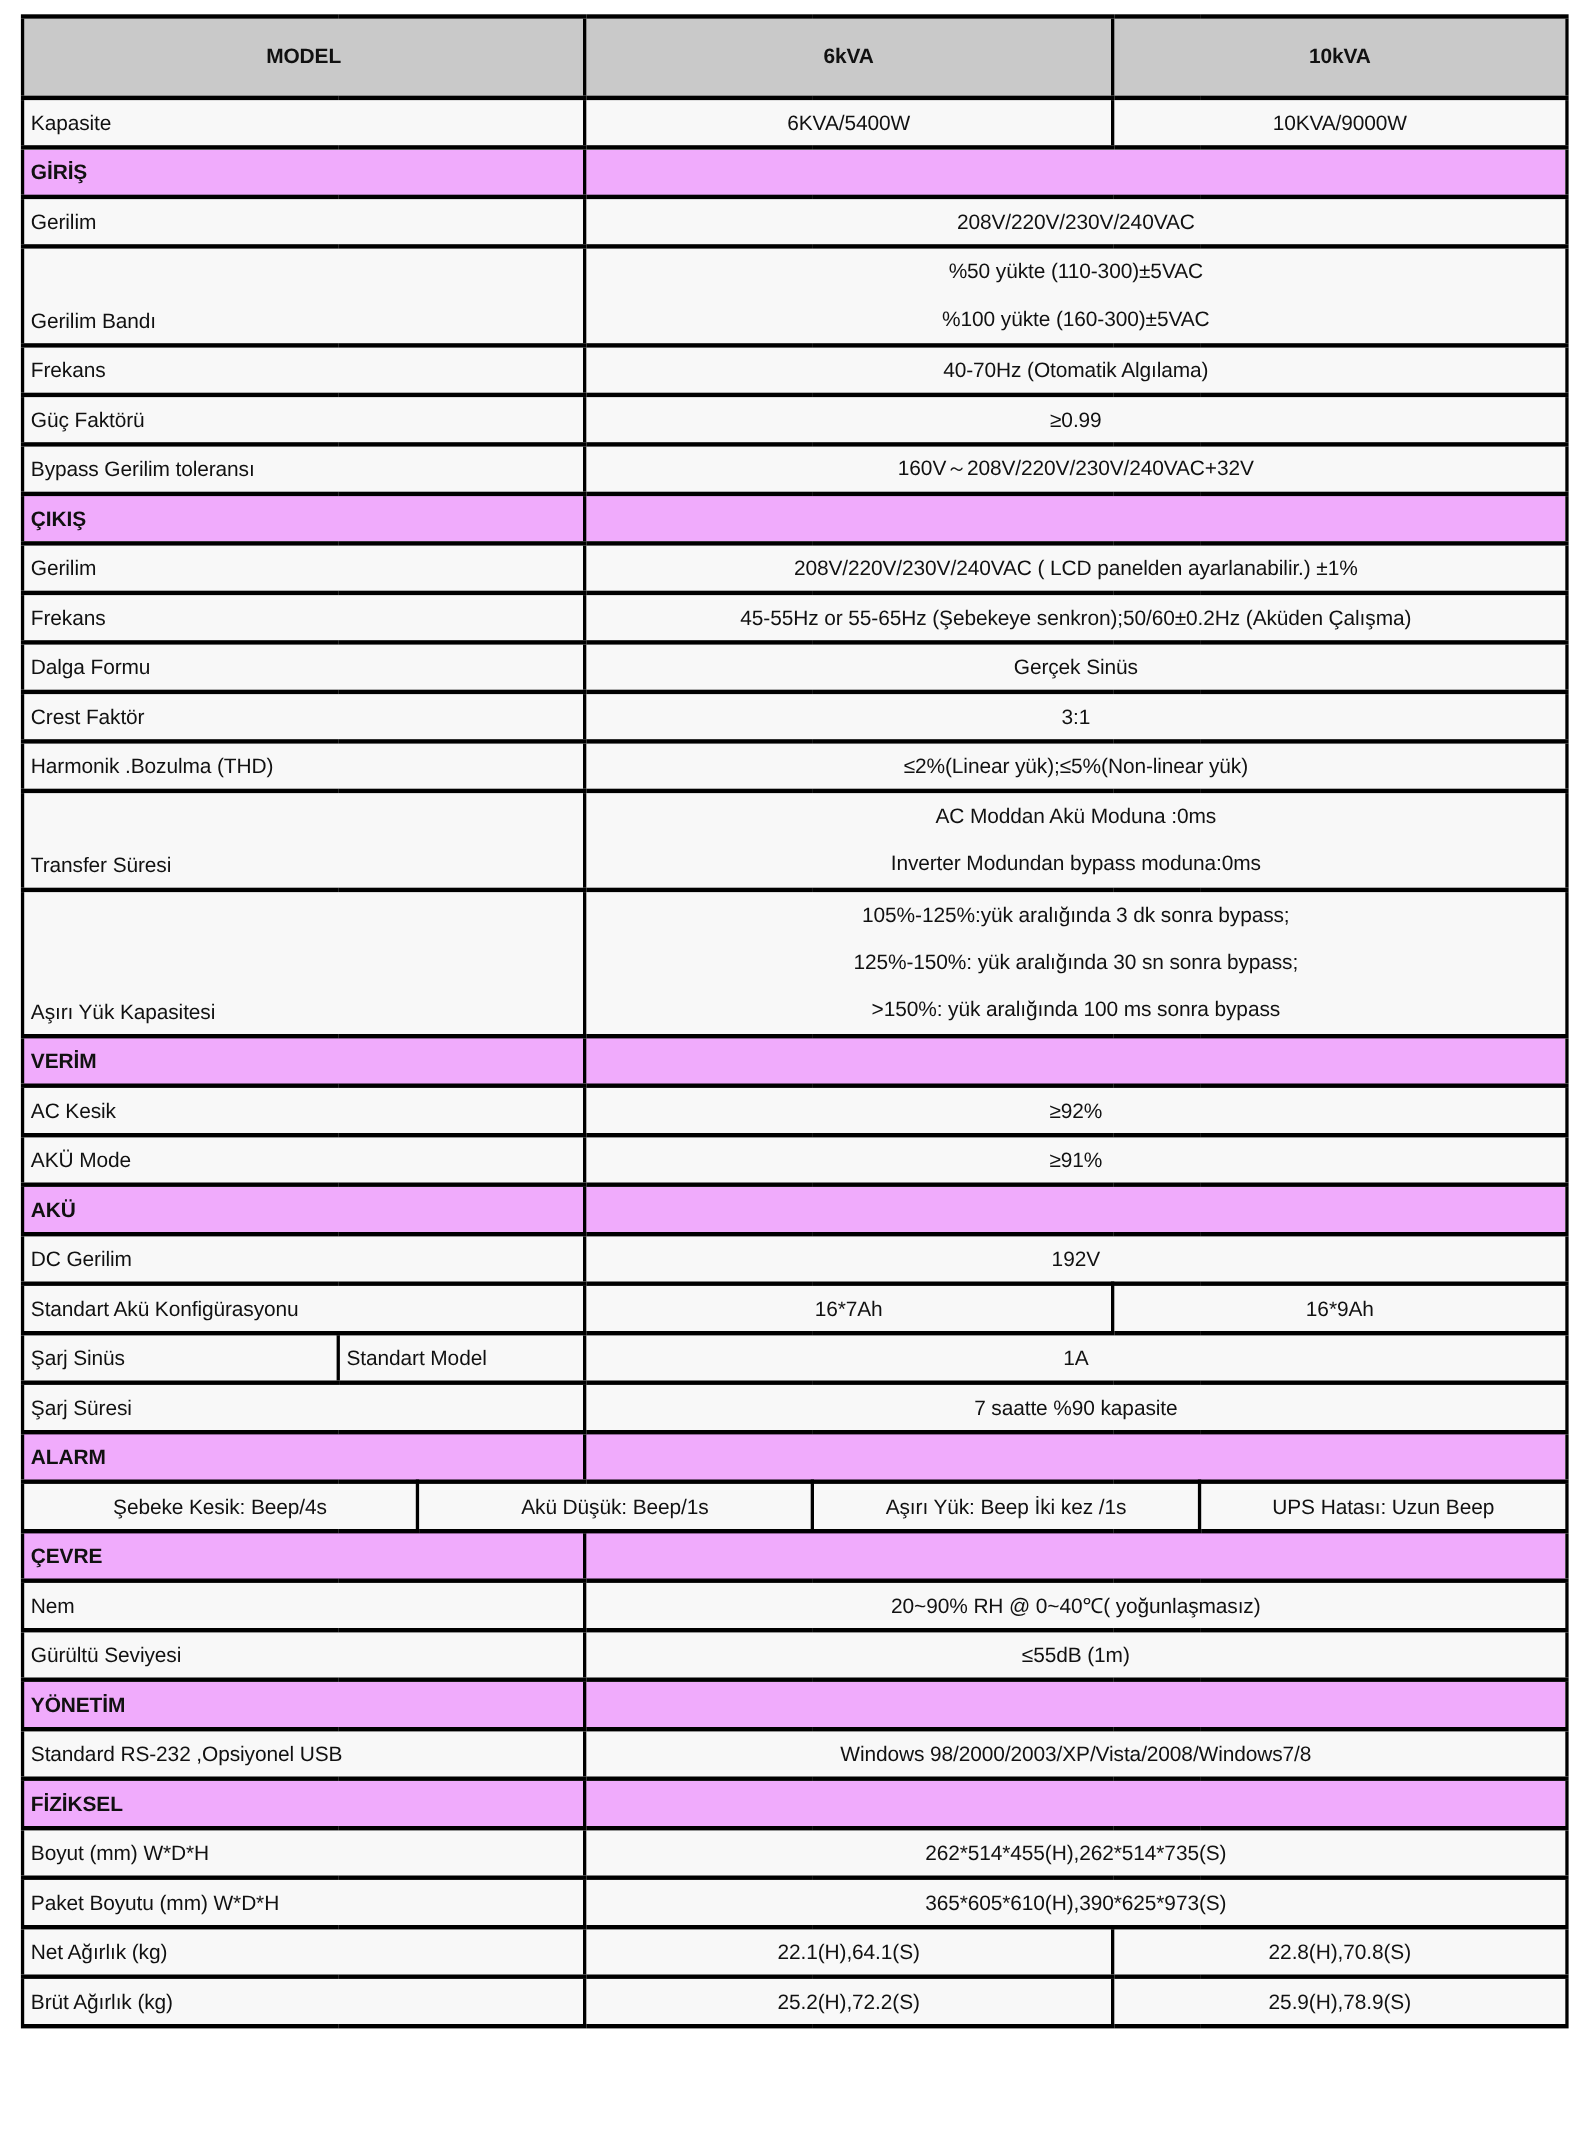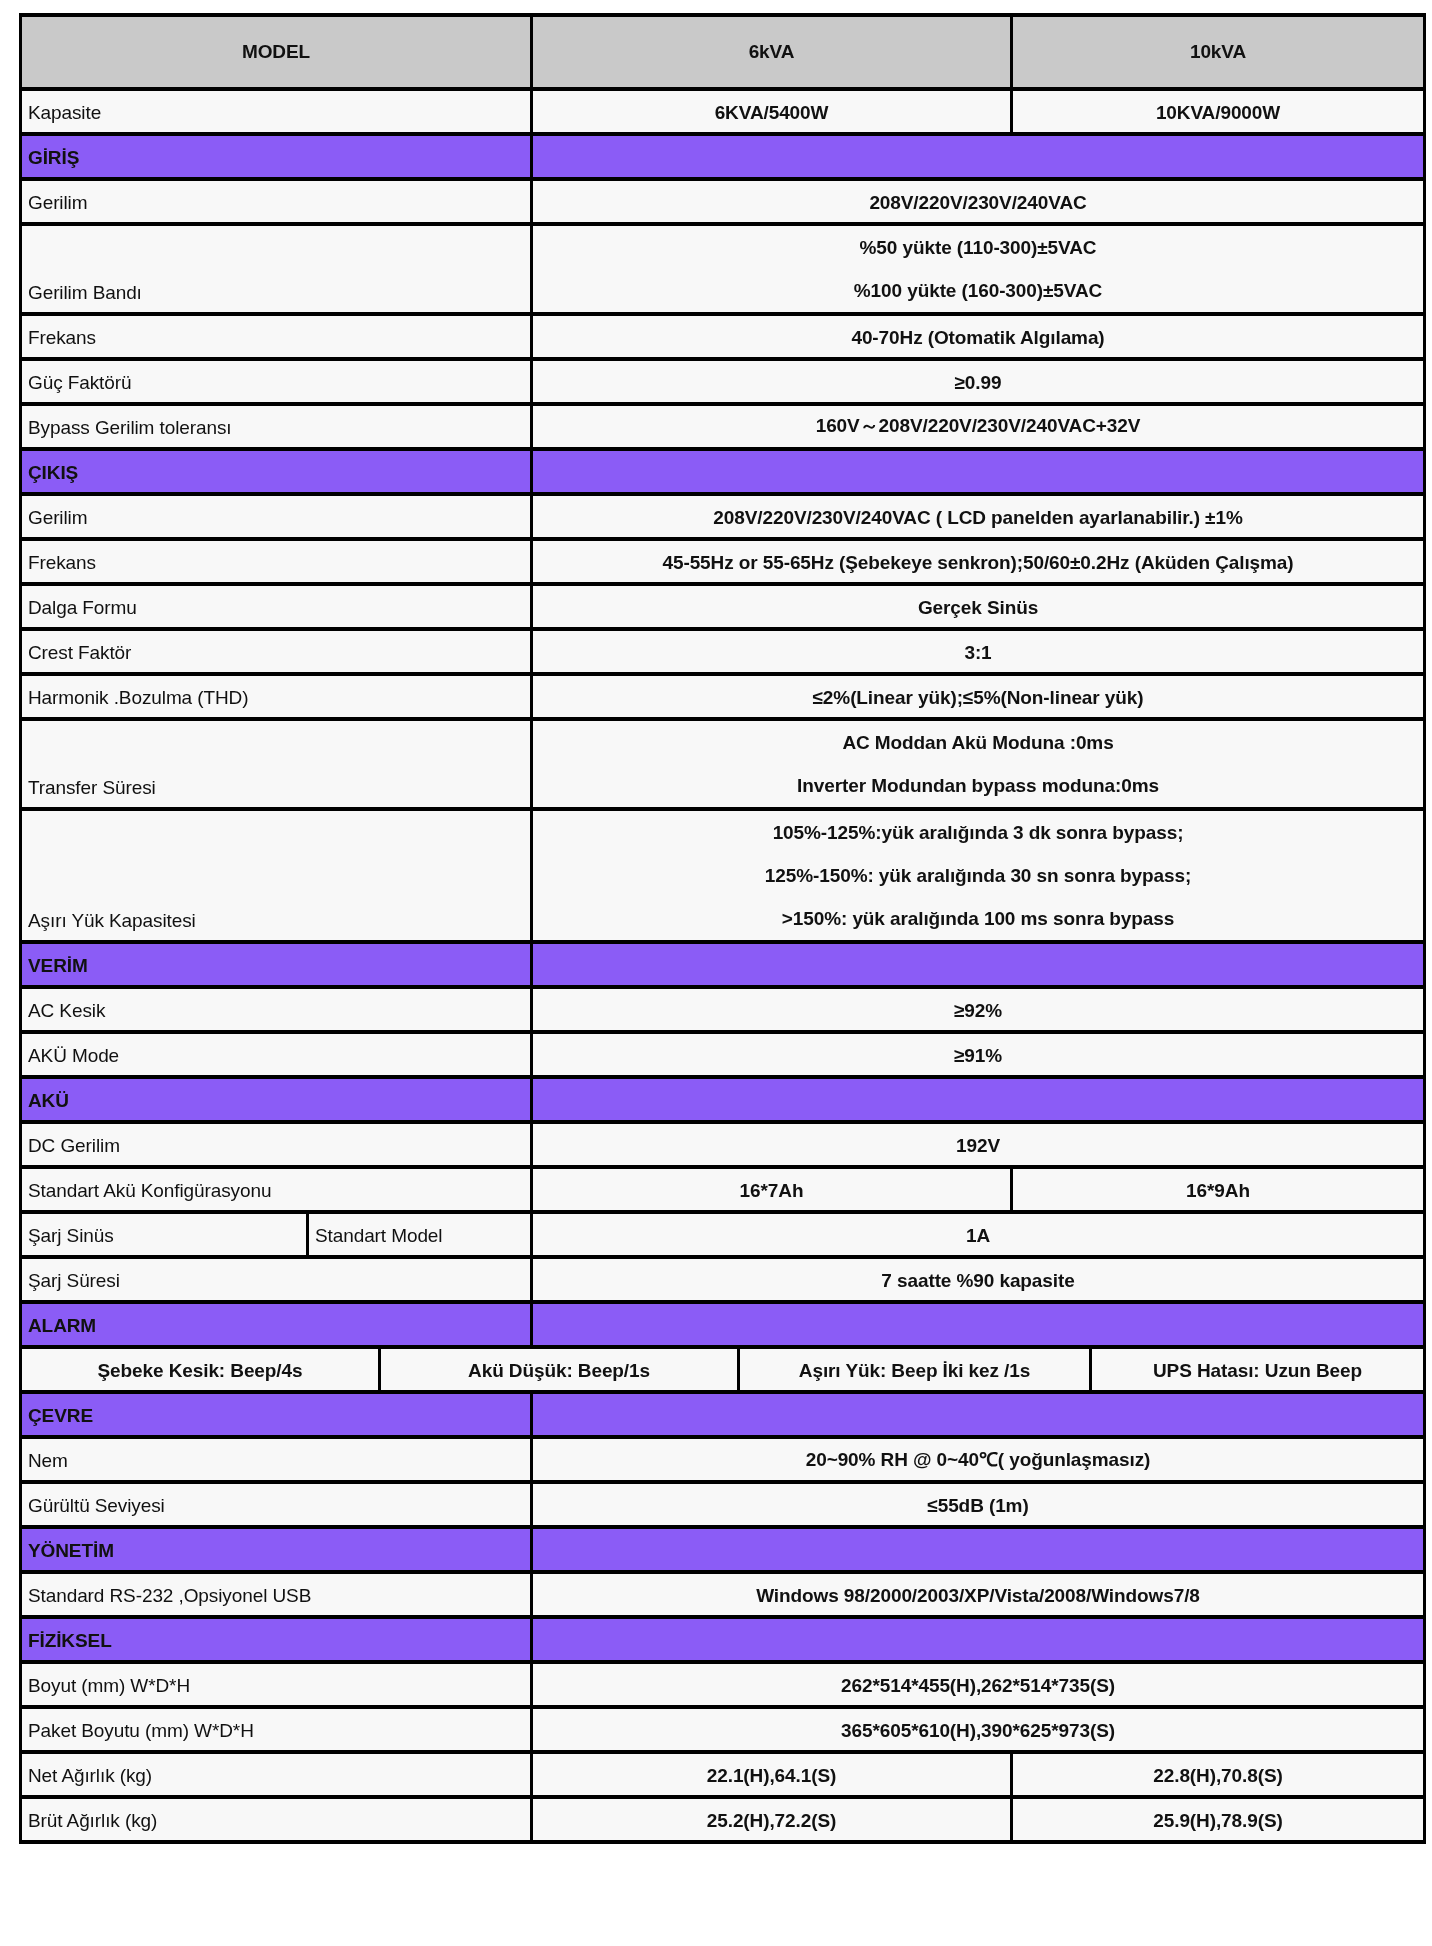--- a/index.html
+++ b/index.html
@@ -26,29 +26,29 @@
     padding:0 2px 8px 2px;
     overflow:hidden;
     white-space:nowrap;
   }
   tr { height:45px; }
   tr.h74 { height:74px; }
   tr.h90 { height:90px; }
   tr.h86 { height:86px; }
   tr.h133 { height:133px; }
   td.label { text-align:left; padding-left:6px; }
-  td.center { text-align:center;font-weight:bold; }
+  td.center { text-align:center; }
   tr.header-row td {
     vertical-align:middle;
     font-weight:bold;
     text-align:center;
     background:#c9c9c9;
     padding-bottom:0;
   }
-  tr.section td { background:#8b5cf6; }
+  tr.section td { background:#f0abfc; }
   tr.section td.label { font-weight:bold; }
   td.multi { padding-bottom:0; }
   td.multi div { line-height:43px; }
 </style>
 </head>
 <body>
 
 <table class="spec">
   <colgroup>
     <col style="width:287px">

